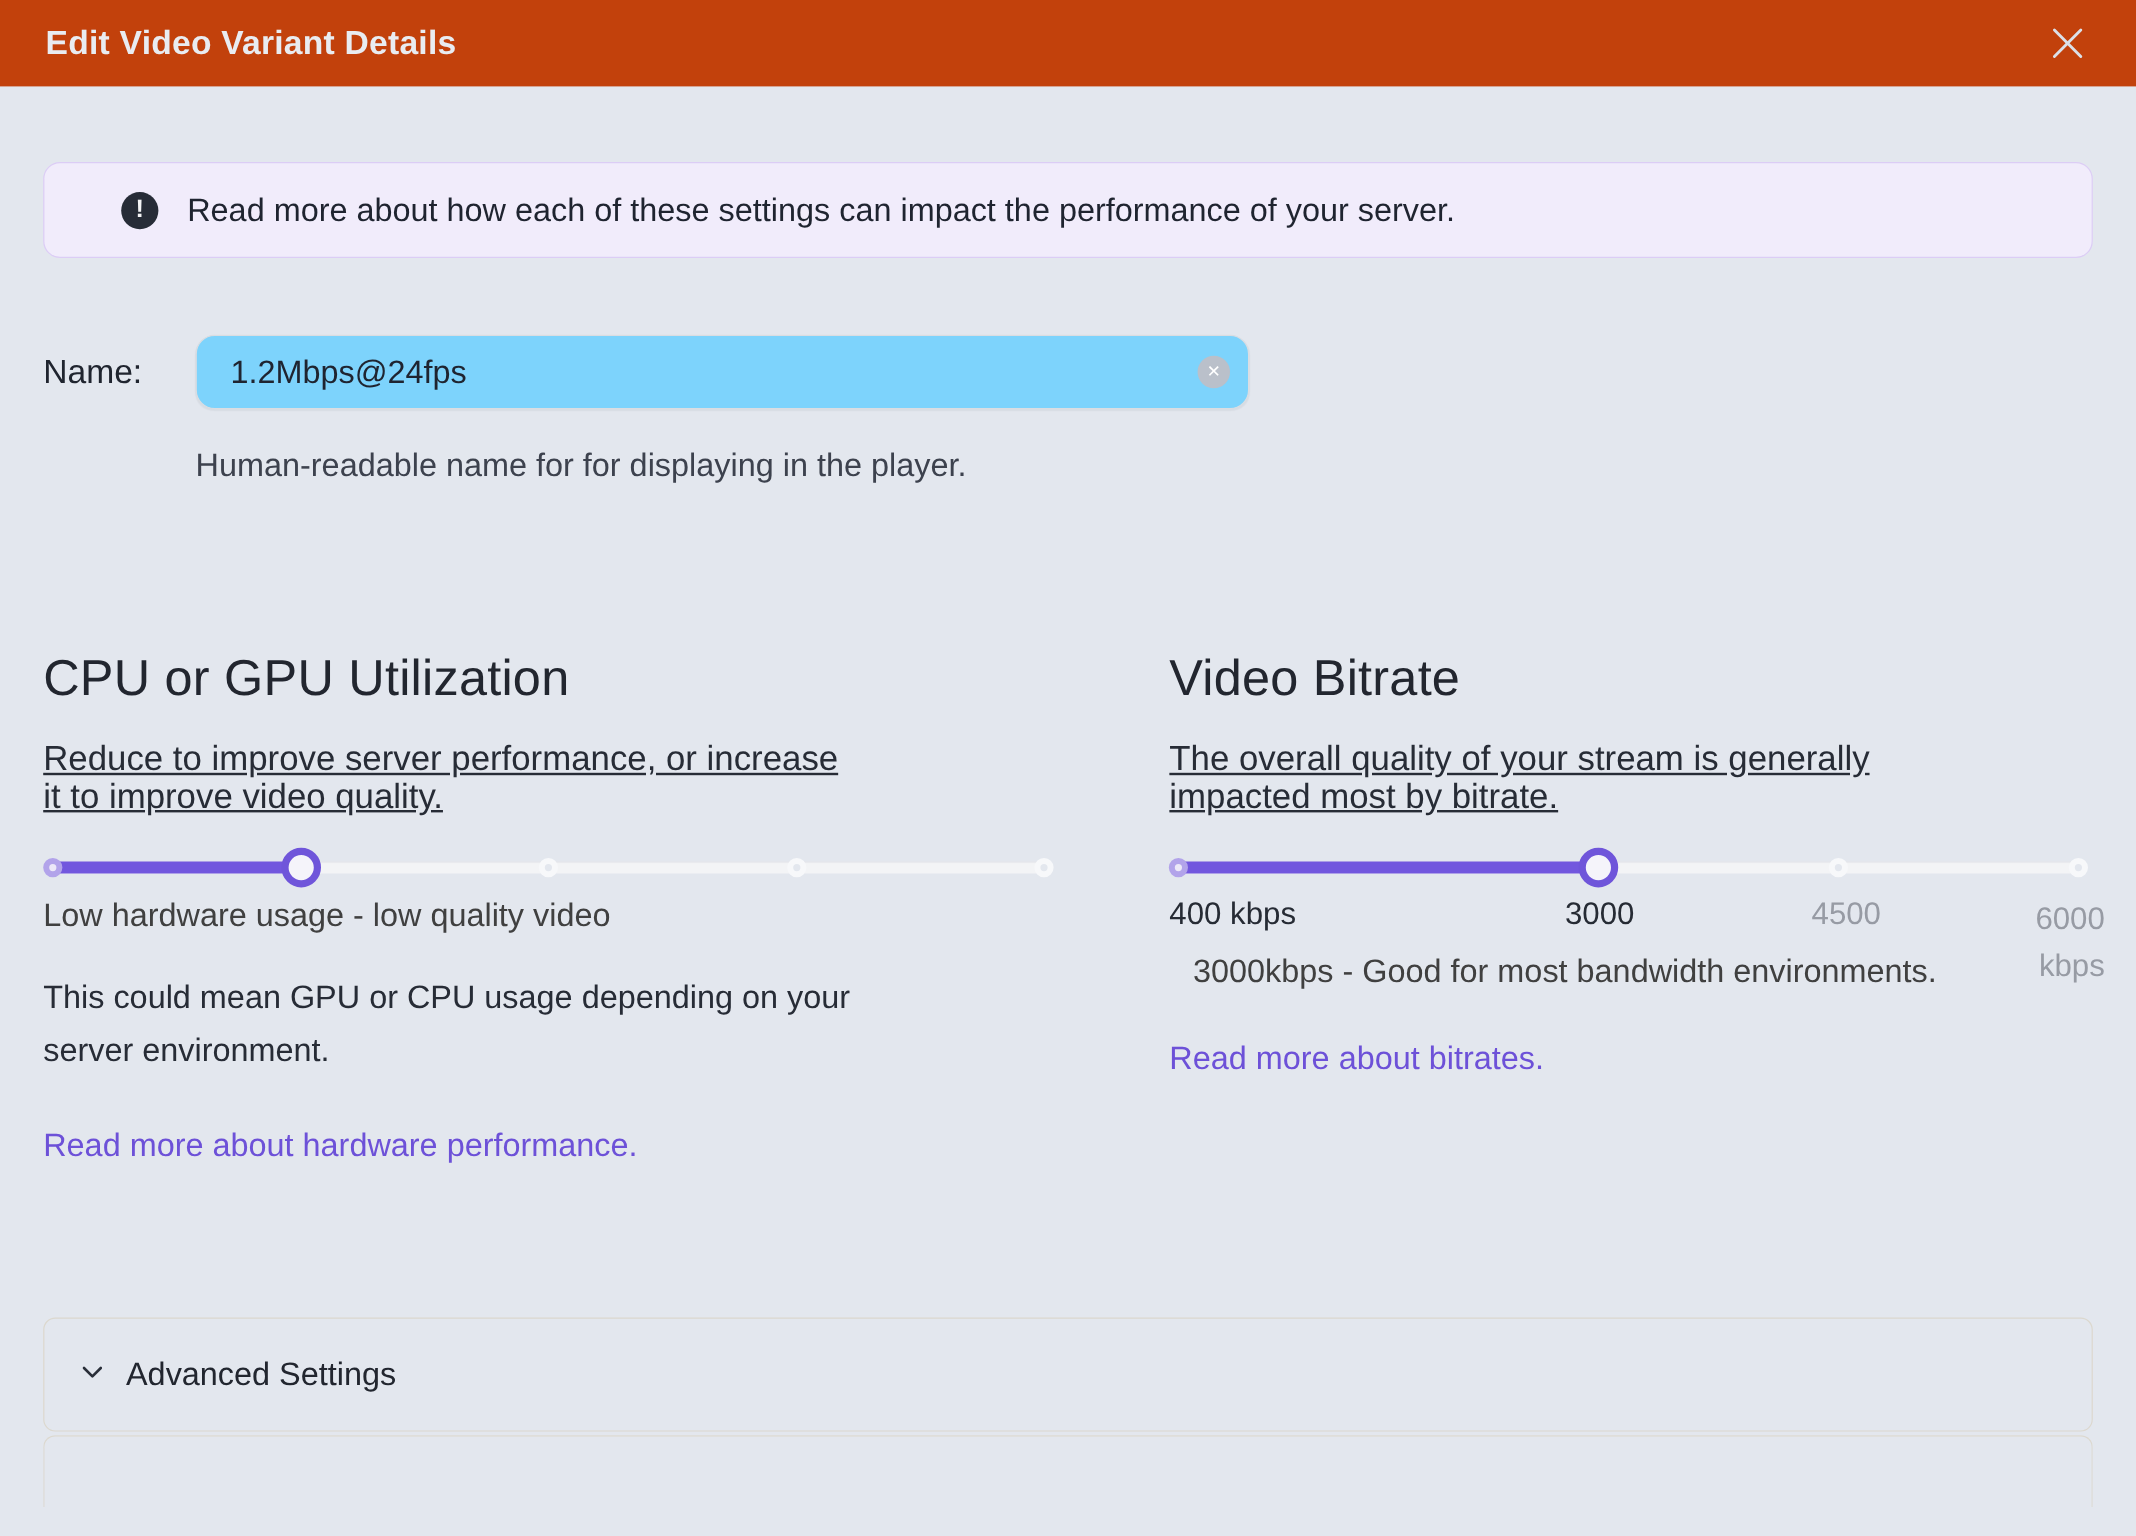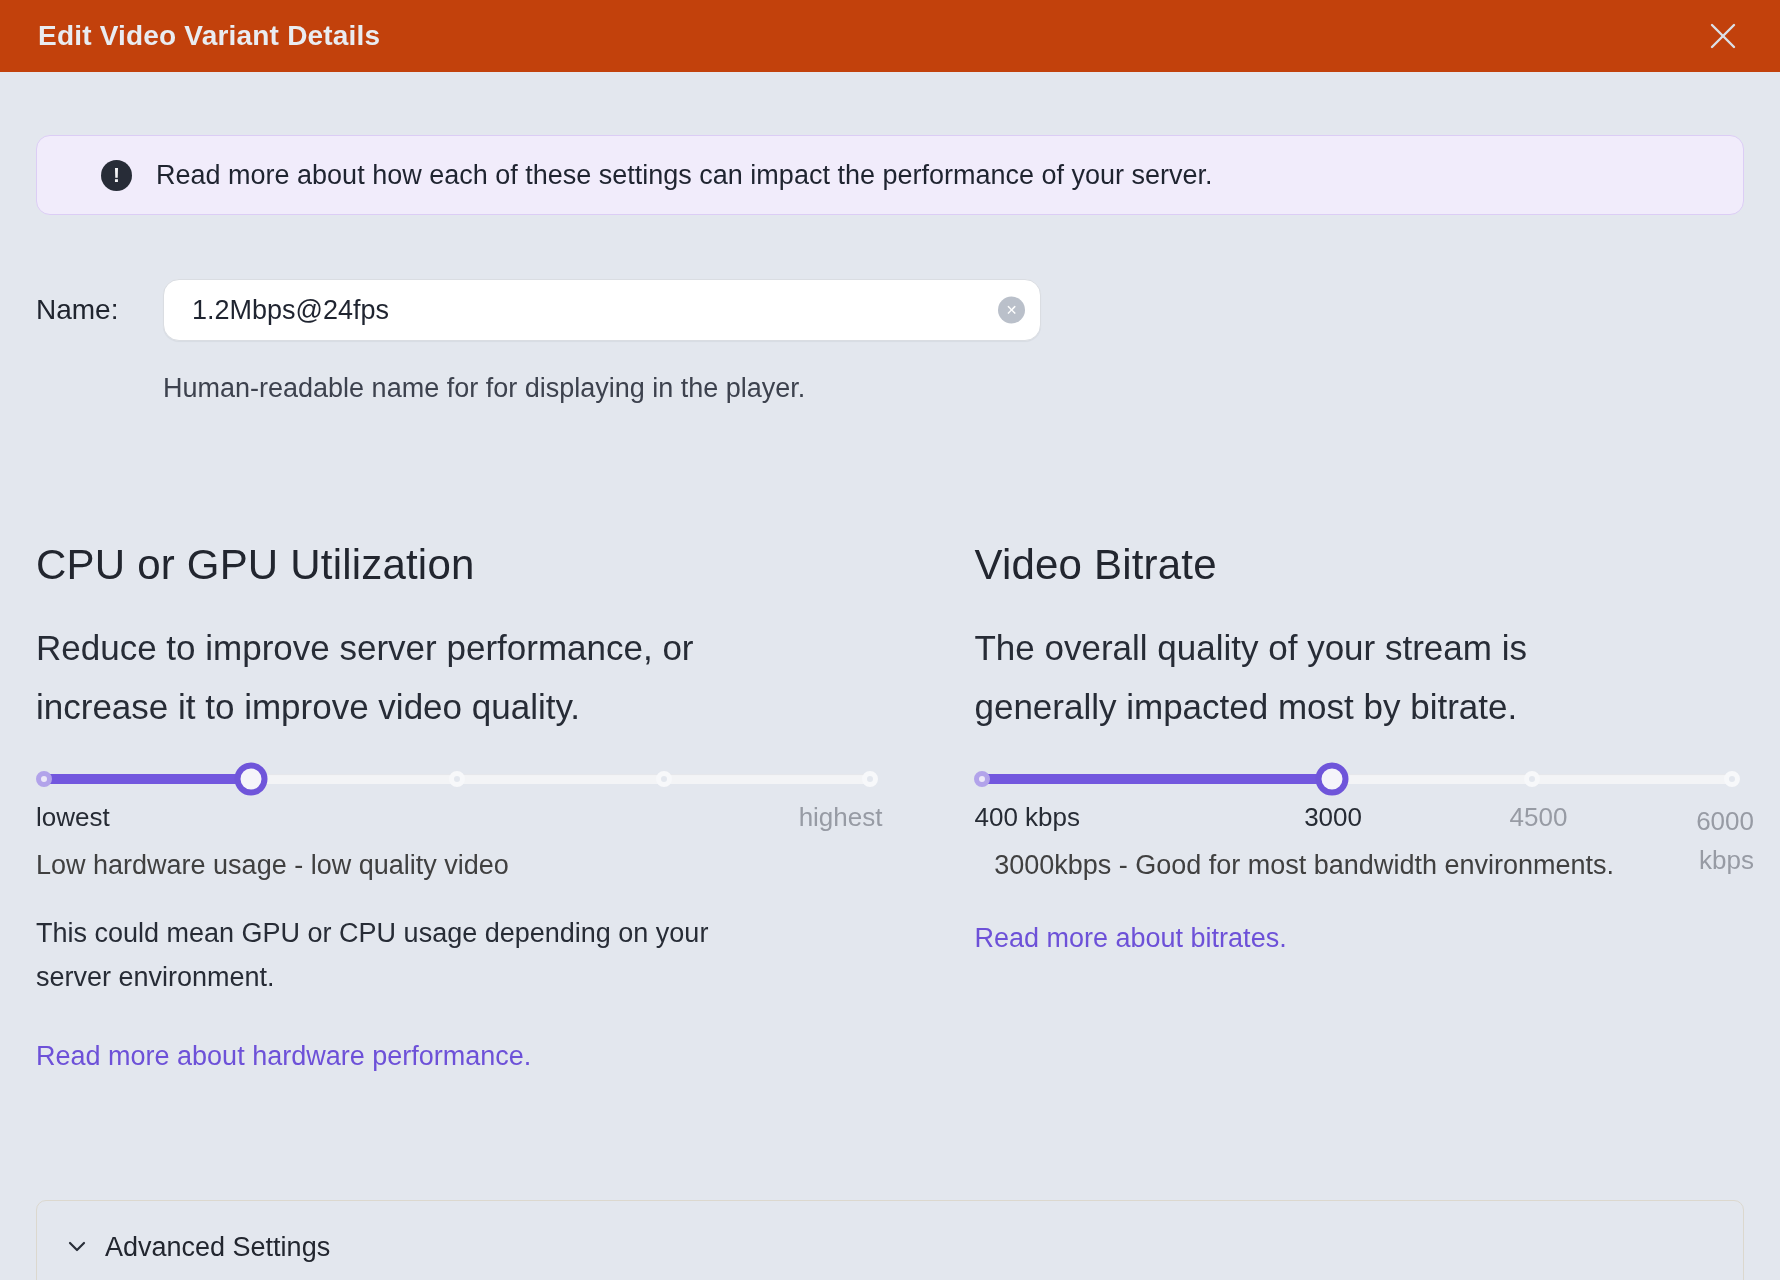--- a/index.html
+++ b/index.html
@@ -31,39 +31,39 @@
     background: #272c37; color: #f4f4f6; font-weight: 700; font-size: 21px;
     display: flex; align-items: center; justify-content: center;
   }
 
   
   .name-row { display: flex; align-items: center; margin: 64px 36px 0; }
   .name-label { width: 127px; font-size: 28px; color: #20252f; }
   .input-wrap { position: relative; width: 878px; }
   .text-input {
     width: 100%; height: 62px; border-radius: 16px; border: 1px solid #dadde2;
-    background: #ffffff; padding: 0 70px 0 28px; font-size: 27px;
+    background: #7dd3fc; padding: 0 70px 0 28px; font-size: 27px;
     font-family: "Liberation Sans", sans-serif; color: #1f2430; outline: none;
     box-shadow: 0 1px 1px rgba(40,50,70,.06);
   }
   .clear-btn {
     position: absolute; right: 16px; top: 50%; transform: translateY(-50%);
     width: 27px; height: 27px; border-radius: 50%; border: none;
     background: #bac0ca; color: #ffffff; font-size: 14px; line-height: 27px;
     text-align: center; cursor: pointer; padding: 0;
   }
   .field-help { margin: 32px 36px 0 163px; font-size: 27px; color: #3d424e; }
 
   
   .columns {
     display: grid; grid-template-columns: 1.1fr 1fr; column-gap: 92px;
     padding: 0 36px; margin-top: 138px;
   }
   .col h1 { font-size: 42px; line-height: 46px; font-weight: 400; color: #22262f; letter-spacing: .2px; }
-  .col .desc { margin-top: 30px; font-size: 35px; line-height: 59px; color: #272c36; max-width: 665px; }
+  .col .desc { margin-top: 30px; font-size: 29px; line-height: 31px; color: #272c36; max-width: 665px; text-decoration: underline; }
 
   
   .slider { position: relative; height: 34px; margin: 26px 12px 0 8px; cursor: pointer; }
   .slider .track {
     position: absolute; left: 0; right: 0; top: 50%; height: 10px;
     transform: translateY(-50%); background: #f3f4f6; border-radius: 6px;
     box-shadow: inset 0 1px 1px rgba(50,60,80,.07);
   }
   .slider .fill {
     position: absolute; left: 0; top: 50%; height: 10px;
@@ -147,24 +147,20 @@
     <div class="slider">
       <div class="track"></div>
       <div class="fill" style="width:25%"></div>
       <div class="tick start" style="left:0%"></div>
       <div class="tick" style="left:50%"></div>
       <div class="tick" style="left:75%"></div>
       <div class="tick" style="left:100%"></div>
       <div class="handle" style="left:25%"></div>
     </div>
 
-    <div class="slider-labels">
-      <span class="lbl-dark">lowest</span>
-      <span class="lbl-muted">highest</span>
-    </div>
 
     <div class="status-line">Low hardware usage - low quality video</div>
     <div class="note">This could mean GPU or CPU usage depending on your server environment.</div>
     <a class="link">Read more about hardware performance.</a>
   </div>
 
   <div class="col">
     <h1>Video Bitrate</h1>
     <div class="desc">The overall quality of your stream is generally impacted most by bitrate.</div>
 

